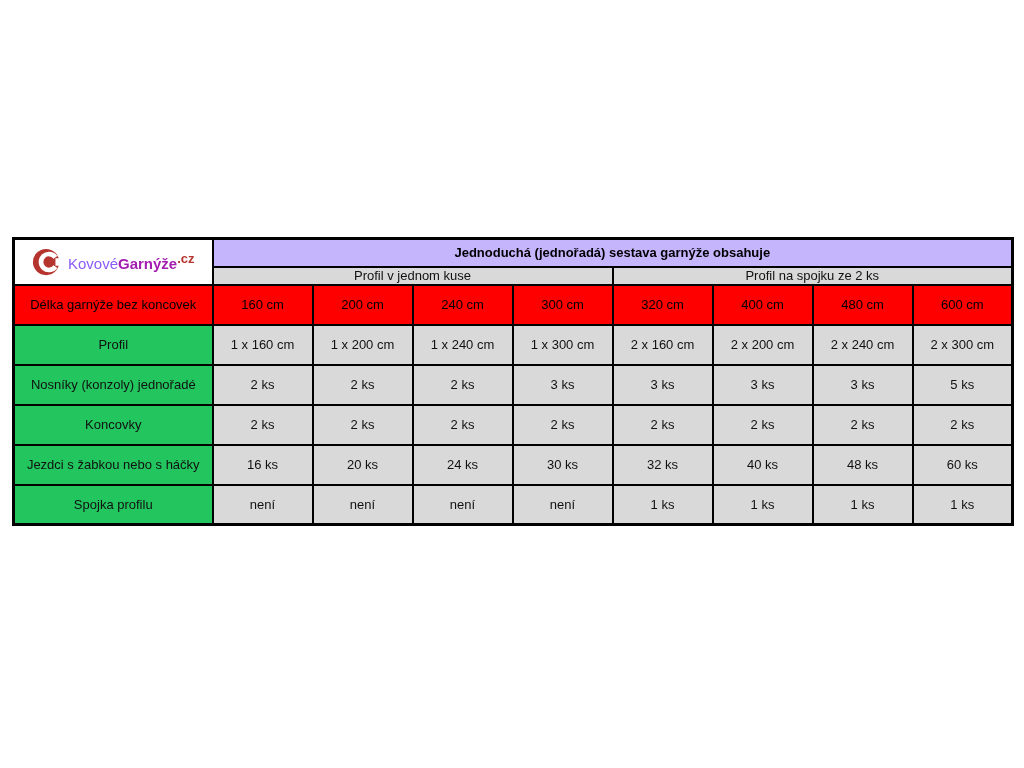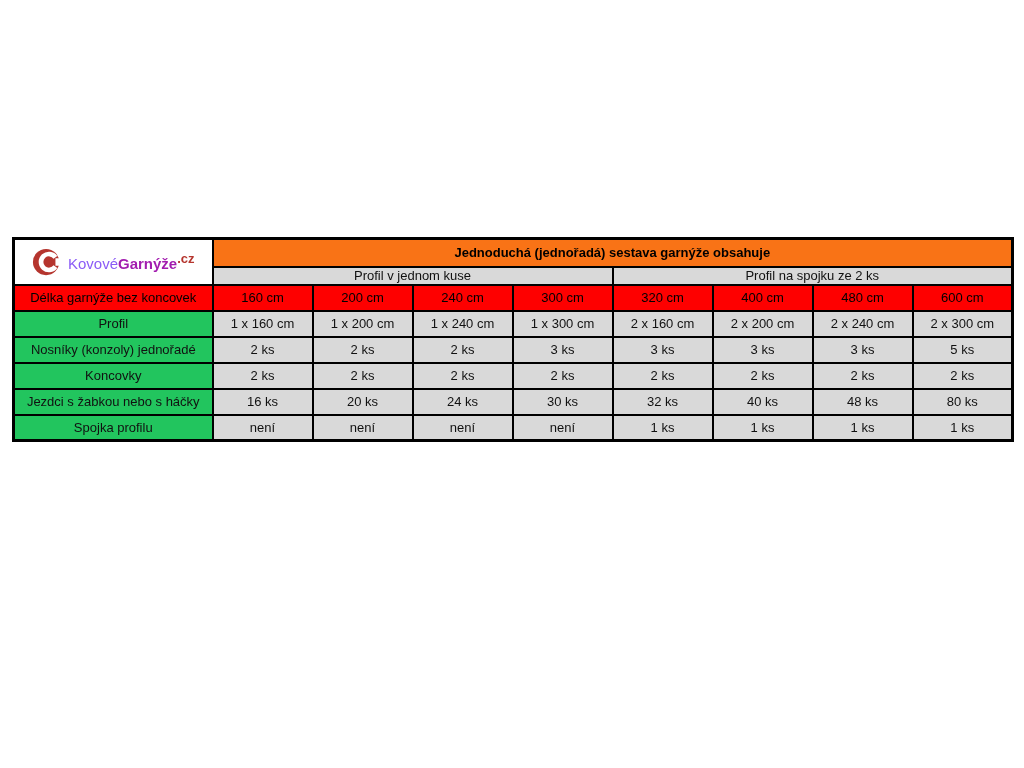--- a/index.html
+++ b/index.html
@@ -22,24 +22,24 @@
     font-size:13px;
     padding:0 2px;
     overflow:hidden;
     white-space:nowrap;
   }
   col.c-label{width:199px;}
   col.c-data{width:100px;}
 
   tr.r-title{height:28px;}
   tr.r-group{height:18px;}
-  tr.r-data{height:26px;}
+  tr.r-data{height:40px;}
 
   td.title-cell{
-    background:#f97316;
+    background:#c4b5fd;
     font-weight:bold;
     font-size:16px;
     color:#000;
     margin-left:6px;
   }
   td.group-cell{
     background:#d9d9d9;
     font-size:13px;
   }
   td.label-cell{
@@ -161,21 +161,21 @@
 
     <tr class="r-data">
       <td class="label-cell">Jezdci s žabkou nebo s háčky</td>
       <td class="data-cell">16 ks</td>
       <td class="data-cell">20 ks</td>
       <td class="data-cell">24 ks</td>
       <td class="data-cell">30 ks</td>
       <td class="data-cell gdiv">32 ks</td>
       <td class="data-cell">40 ks</td>
       <td class="data-cell">48 ks</td>
-      <td class="data-cell">80 ks</td>
+      <td class="data-cell">60 ks</td>
     </tr>
 
     <tr class="r-data">
       <td class="label-cell">Spojka profilu</td>
       <td class="data-cell">není</td>
       <td class="data-cell">není</td>
       <td class="data-cell">není</td>
       <td class="data-cell">není</td>
       <td class="data-cell gdiv">1 ks</td>
       <td class="data-cell">1 ks</td>

